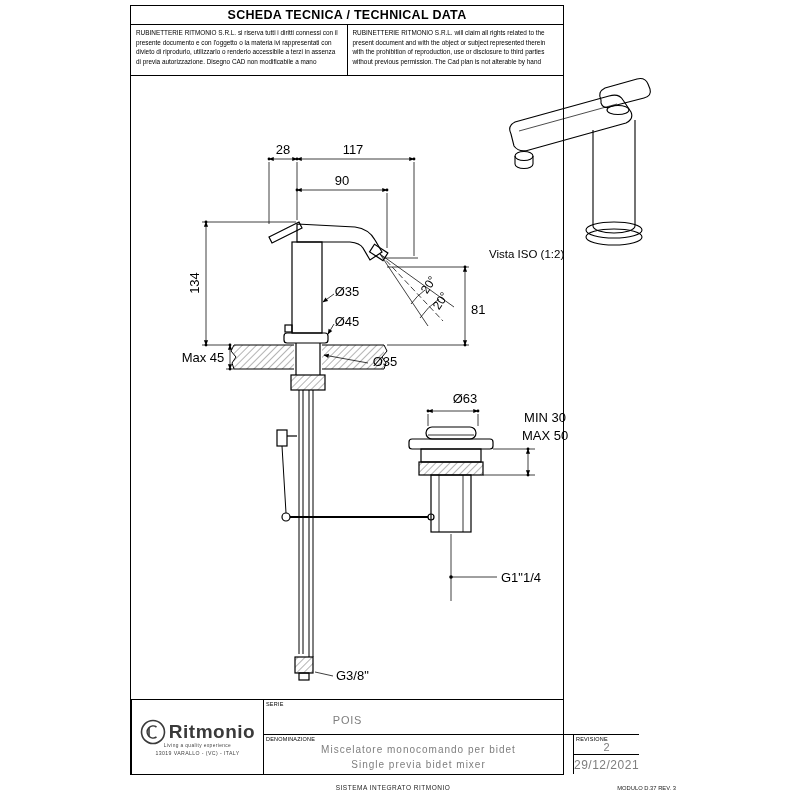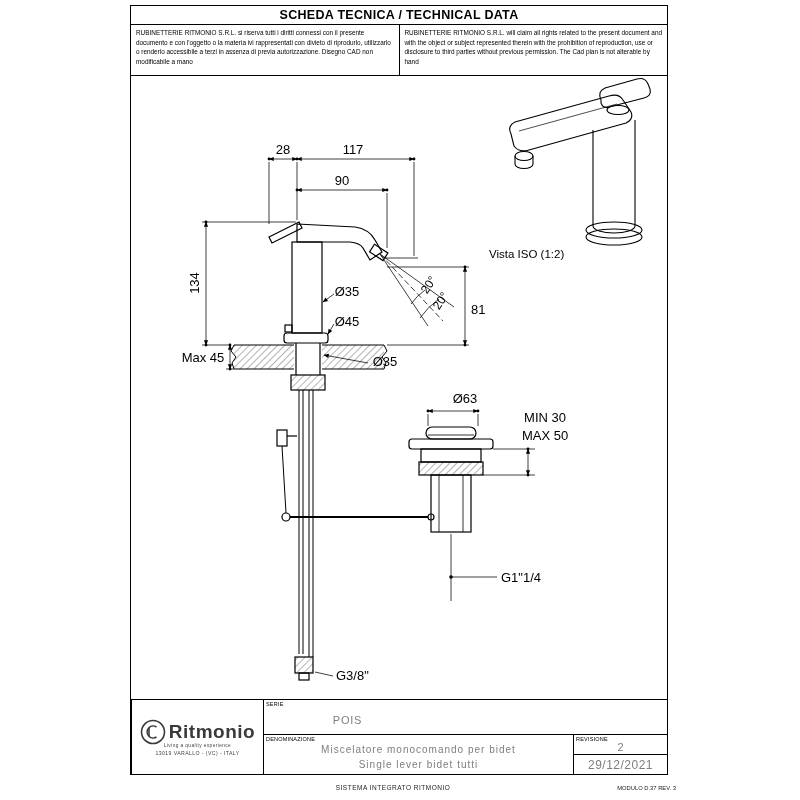--- a/index.html
+++ b/index.html
@@ -1,18 +1,18 @@
 <!DOCTYPE html>
 <html><head>
 <meta charset="utf-8">
 <style>
   html,body{margin:0;padding:0;}
   body{width:800px;height:800px;background:#fff;position:relative;
        font-family:"Liberation Sans",sans-serif;color:#000;overflow:hidden;}
-  .sheet{position:absolute;left:130px;top:5px;width:538px;height:770px;
+  .sheet{position:absolute;left:130px;top:5px;width:434px;height:770px;
          border:1.5px solid #000;box-sizing:border-box;background:#fff;}
   .hdr{height:18px;border-bottom:1.5px solid #000;display:flex;align-items:center;
        justify-content:center;font-weight:bold;font-size:12.5px;letter-spacing:.3px;}
   .legal{display:flex;height:50px;border-bottom:1px solid #000;}
   .legal-cell{flex:1;padding:3px 5px;font-size:6.4px;line-height:1.5;box-sizing:border-box;}
   .legal-cell.it{border-right:1px solid #000;}
   .draw{position:absolute;left:0;top:68px;width:523px;height:627px;}
   svg text{font-family:"Liberation Sans",sans-serif;fill:#000;}
   .dim{font-size:13px;}
   .dims{font-size:12px;}
@@ -230,21 +230,21 @@
       </div>
       <div class="logo-tag">Living a quality experience</div>
       <div class="logo-addr">13019 VARALLO - (VC) - ITALY</div>
     </div>
 
 
 
     <div class="cell row2 denom">
       <span class="cap">DENOMINAZIONE</span>
       <div class="l1">Miscelatore  monocomando  per  bidet</div>
-      <div class="l1">Single  lever  bidet  tutti</div>
+      <div class="l1">Single  previa  bidet  mixer</div>
     </div>
 
     <div class="cell row2 rev">
       <span class="cap">REVISIONE</span>
       <div class="rev-top">
         <span class="v">2</span>
       </div>
       <div class="rev-bot">29/12/2021</div>
     </div>
   </div>

